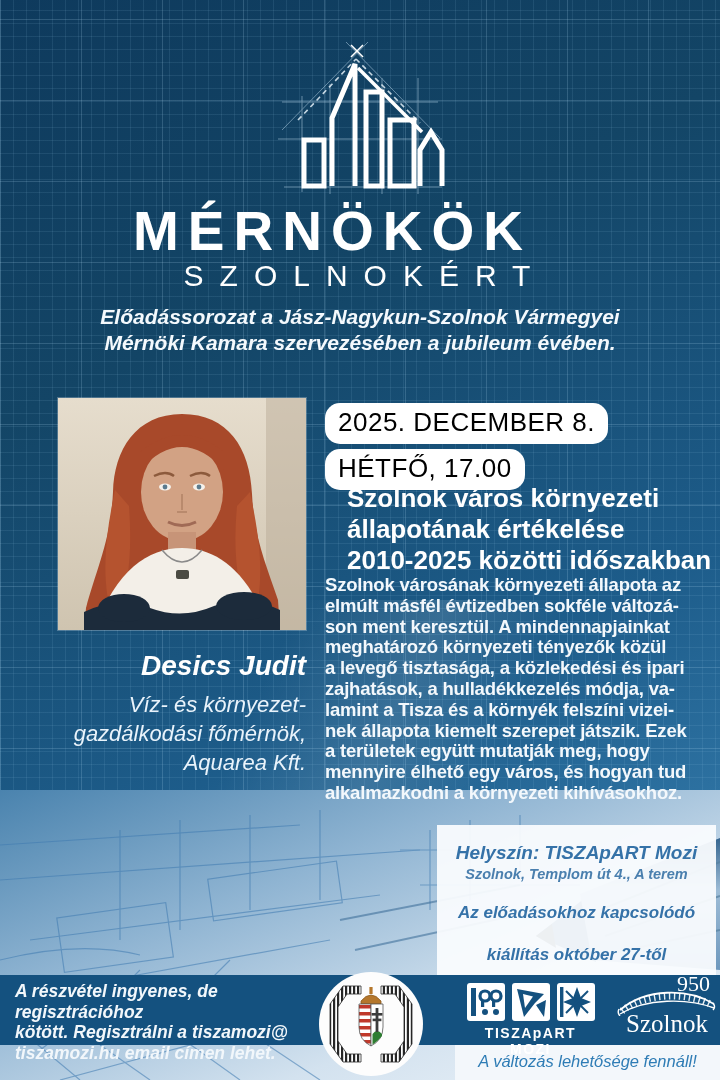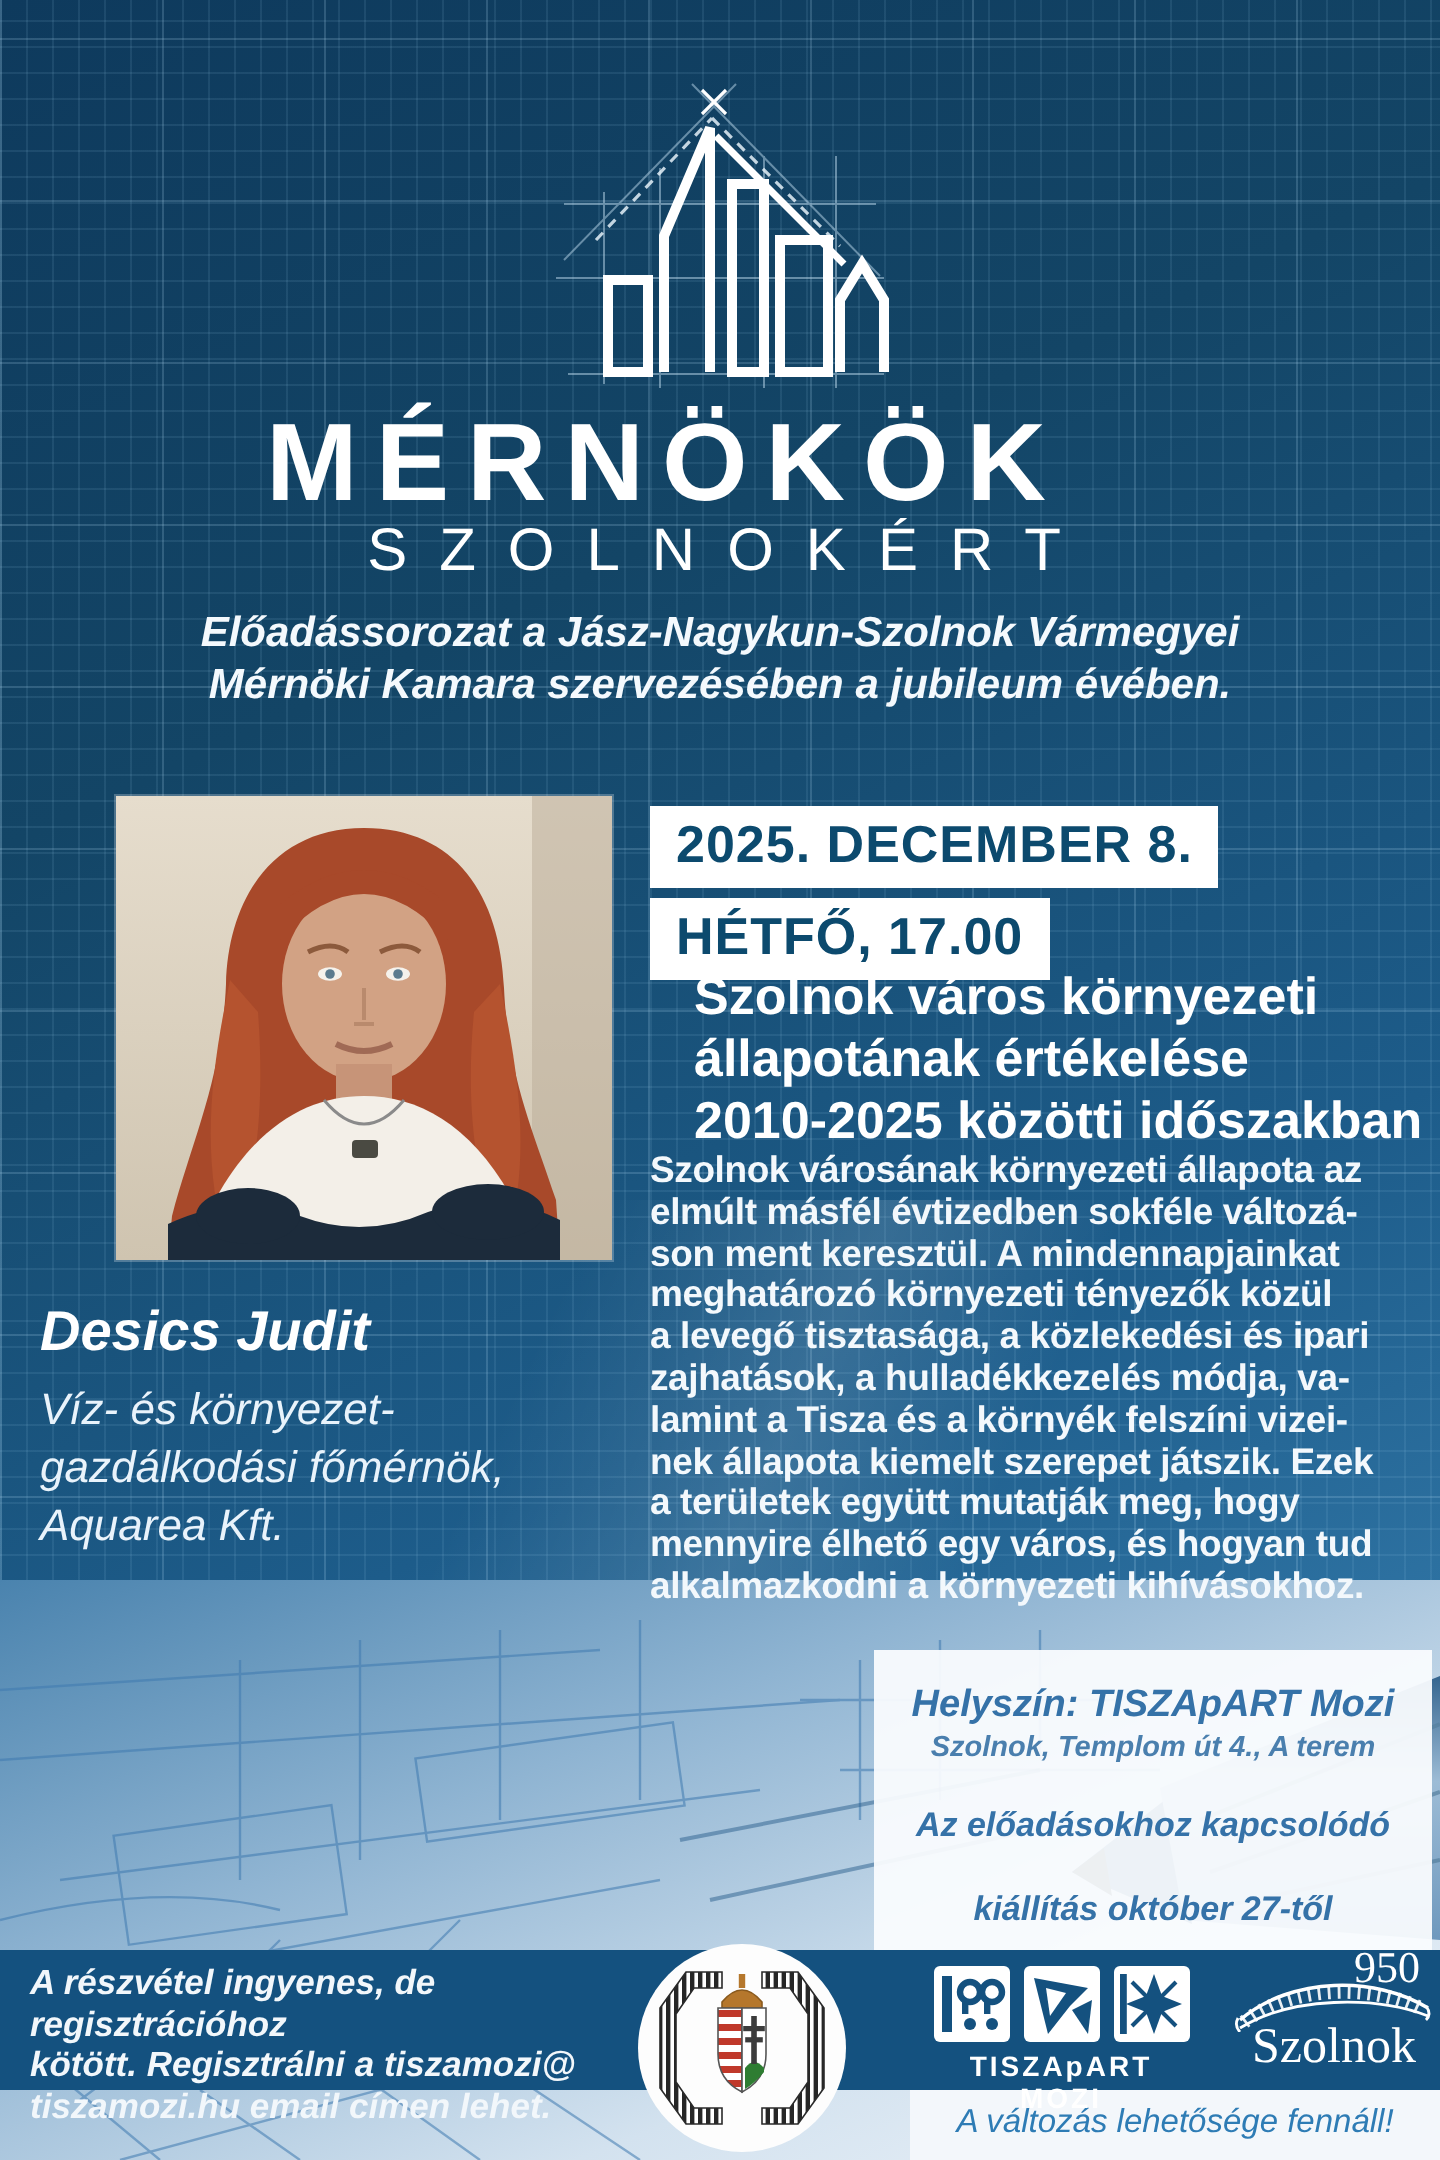--- a/index.html
+++ b/index.html
@@ -19,27 +19,27 @@
     background:linear-gradient(115deg, transparent 35%, rgba(255,255,255,.12) 52%, transparent 66%);}
   .logo{position:absolute;left:272px;top:26px;width:176px;height:172px;}
   .title{position:absolute;left:0;top:199px;width:656px;text-align:center;
     font-size:55px;font-weight:bold;letter-spacing:9px;text-indent:9px;}
   .subtitle-word{position:absolute;left:0;top:259px;width:632px;text-align:center;
     font-size:30px;font-weight:normal;letter-spacing:16px;text-indent:16px;padding-left:41px;}
   .series{position:absolute;left:0;top:304px;width:720px;text-align:center;
     font-style:italic;font-weight:bold;font-size:21px;line-height:26px;color:#f4f9fd;}
   .series span{display:block;}
   .photo{position:absolute;left:58px;top:398px;width:248px;height:232px;box-shadow:0 0 0 1px rgba(255,255,255,.25);}
-  .speaker{position:absolute;left:20px;top:650px;width:286px;}
+  .speaker{position:absolute;left:20px;top:650px;width:286px;text-align:right;}
   .speaker-name{font-size:28px;font-weight:bold;font-style:italic;margin-bottom:8px;}
   .speaker-role{font-size:22px;font-style:italic;line-height:29px;color:#e9f3fb;}
   .speaker-role span{display:block;}
   .badges{position:absolute;left:325px;top:403px;}
-  .badge{display:table;background:#ffffff;color:#0c4a6e;font-weight:bold;
-    font-size:26px;padding:4px 13px 6px;margin-bottom:5px;letter-spacing:.5px;}
+  .badge{display:table;background:#ffffff;color:#000000;font-weight:normal;
+    font-size:26px;padding:4px 13px 6px;margin-bottom:5px;letter-spacing:.5px;border-radius:15px;}
   .lecture-title{position:absolute;left:325px;top:483px;width:395px;
     font-size:26px;font-weight:bold;line-height:31px;}
   .lecture-title span{display:block;padding-left:22px;}
   .body-text{position:absolute;left:325px;top:575px;width:398px;
     font-size:18.5px;font-weight:bold;line-height:20.8px;letter-spacing:-.2px;color:#f3f8fc;}
   .body-text span{display:block;}
   .drawing-band{position:absolute;left:0;top:790px;width:720px;height:290px;}
   .venue-box{position:absolute;left:437px;top:825px;width:279px;height:150px;
     background:rgba(250,252,254,.94);text-align:center;color:#3572a8;z-index:4;}
   .venue-line1{font-size:19px;font-weight:bold;font-style:italic;margin-top:17px;}

